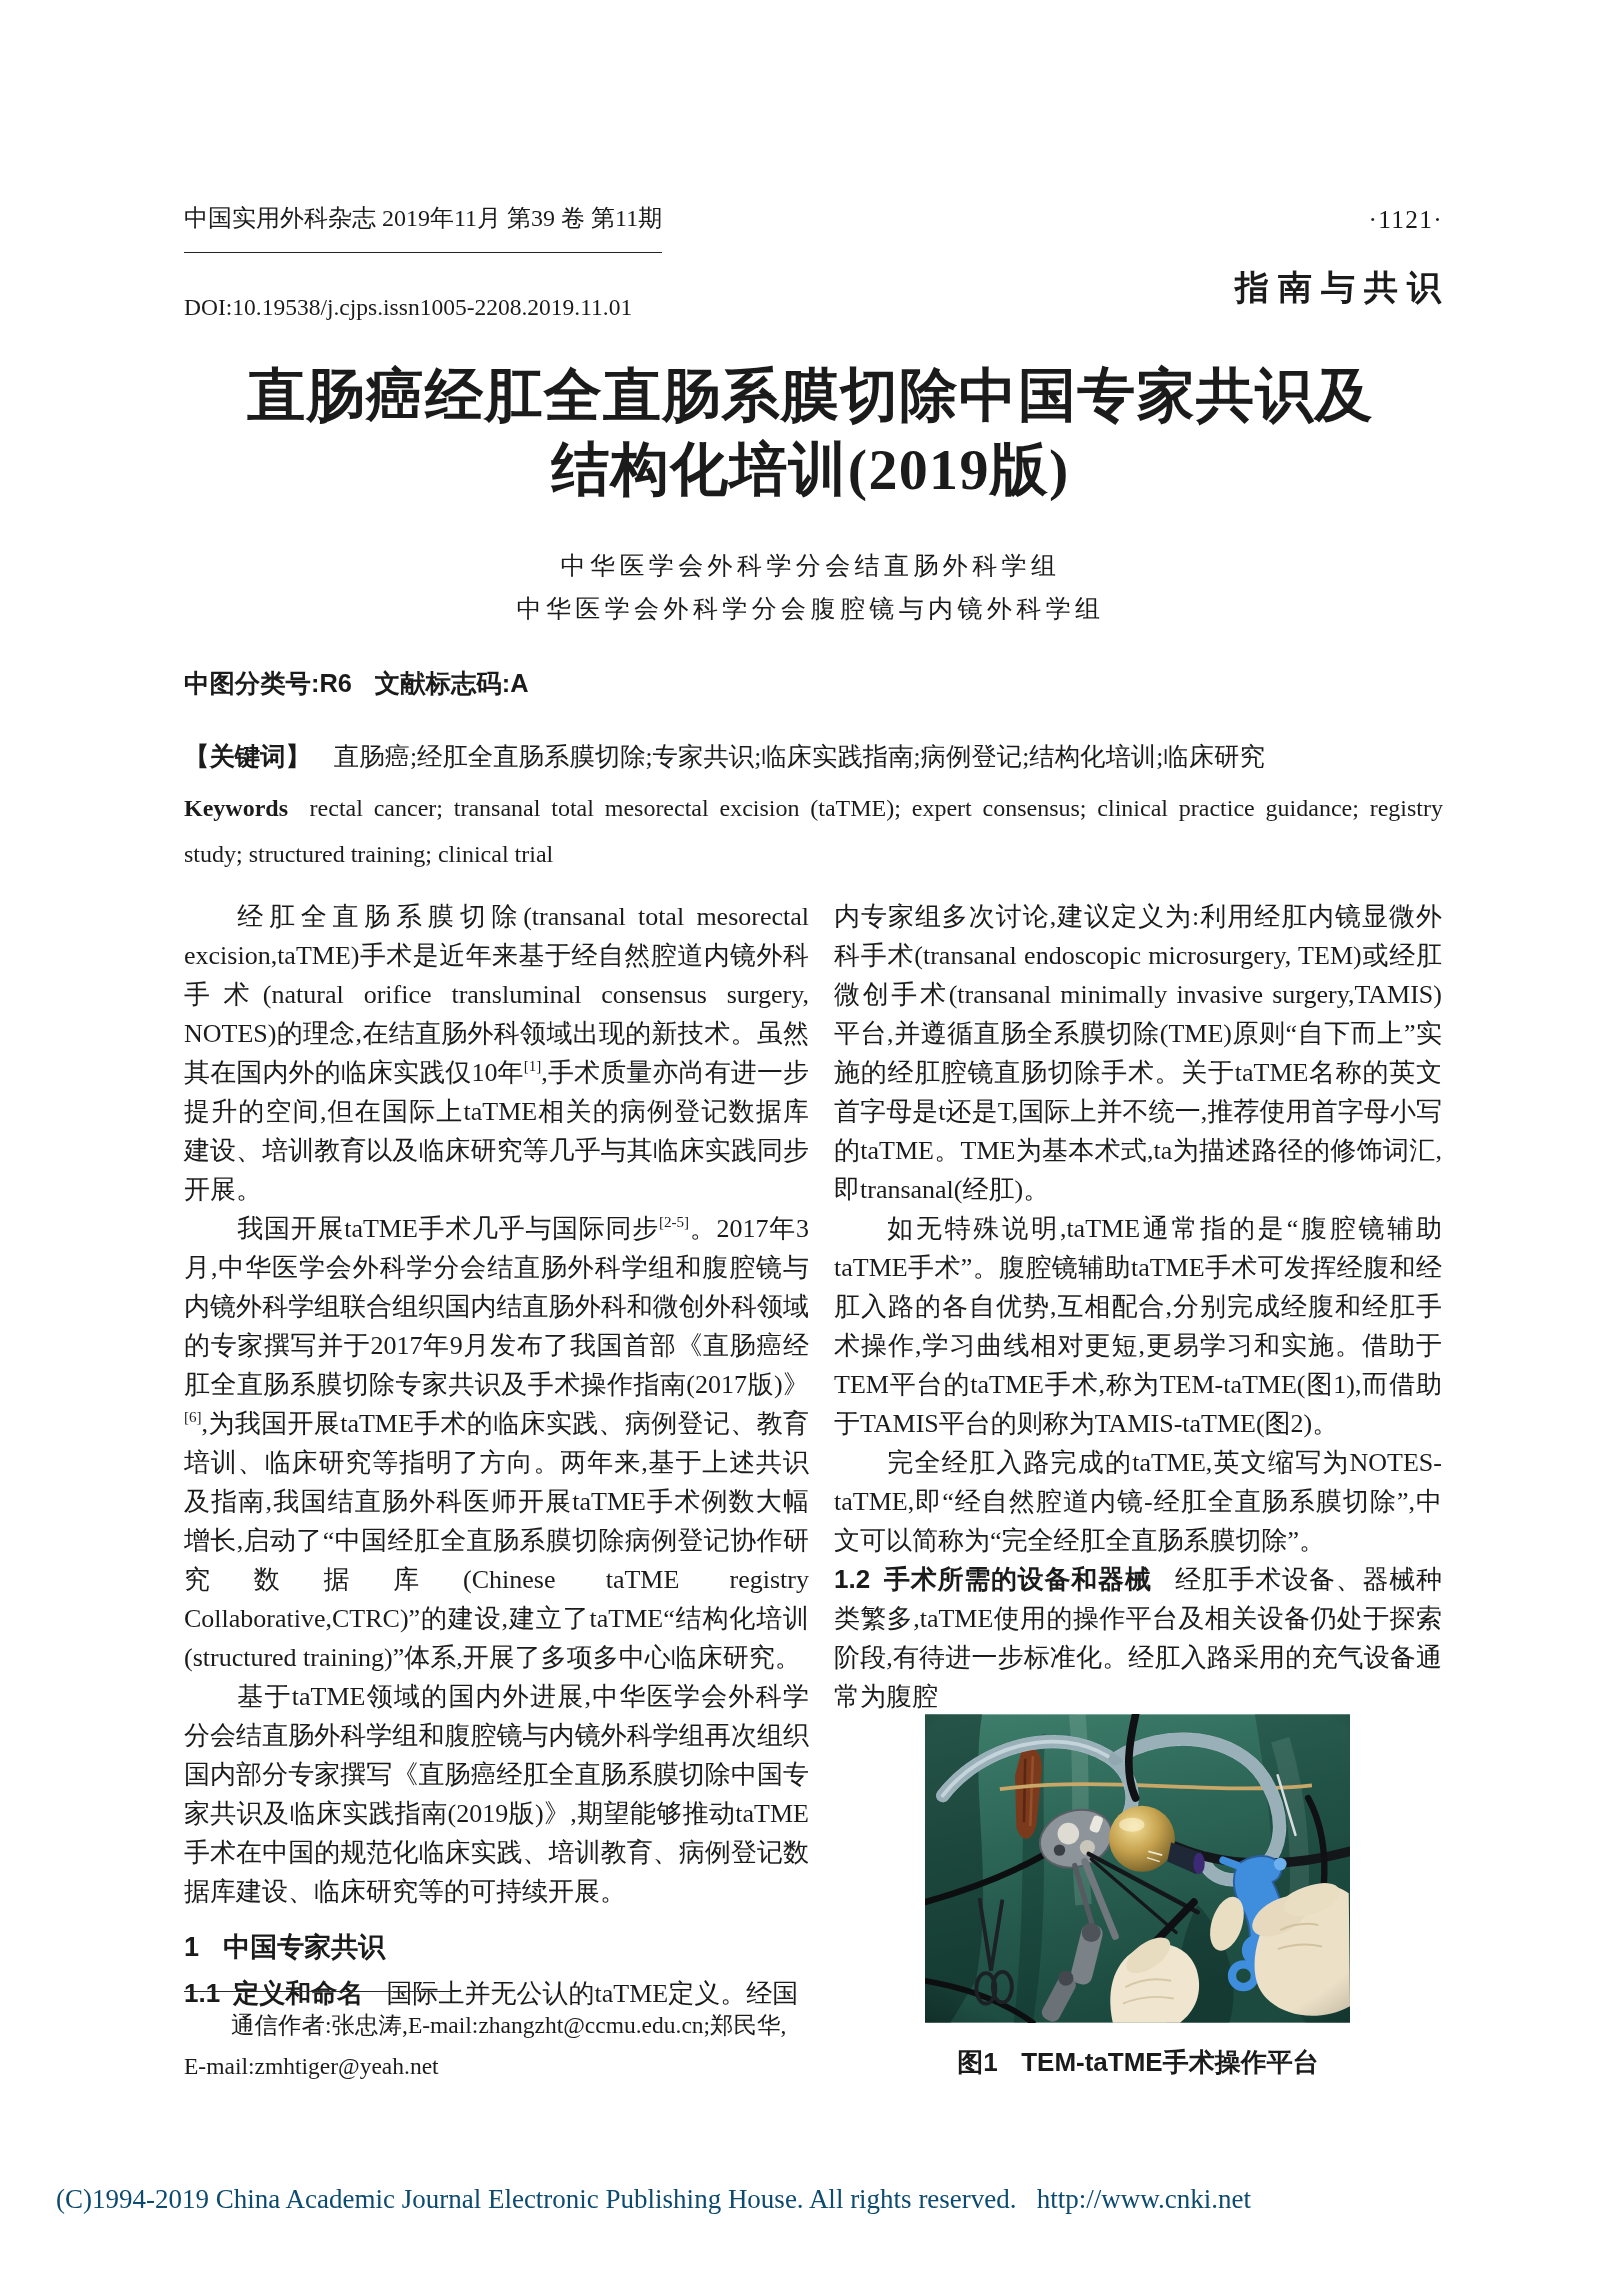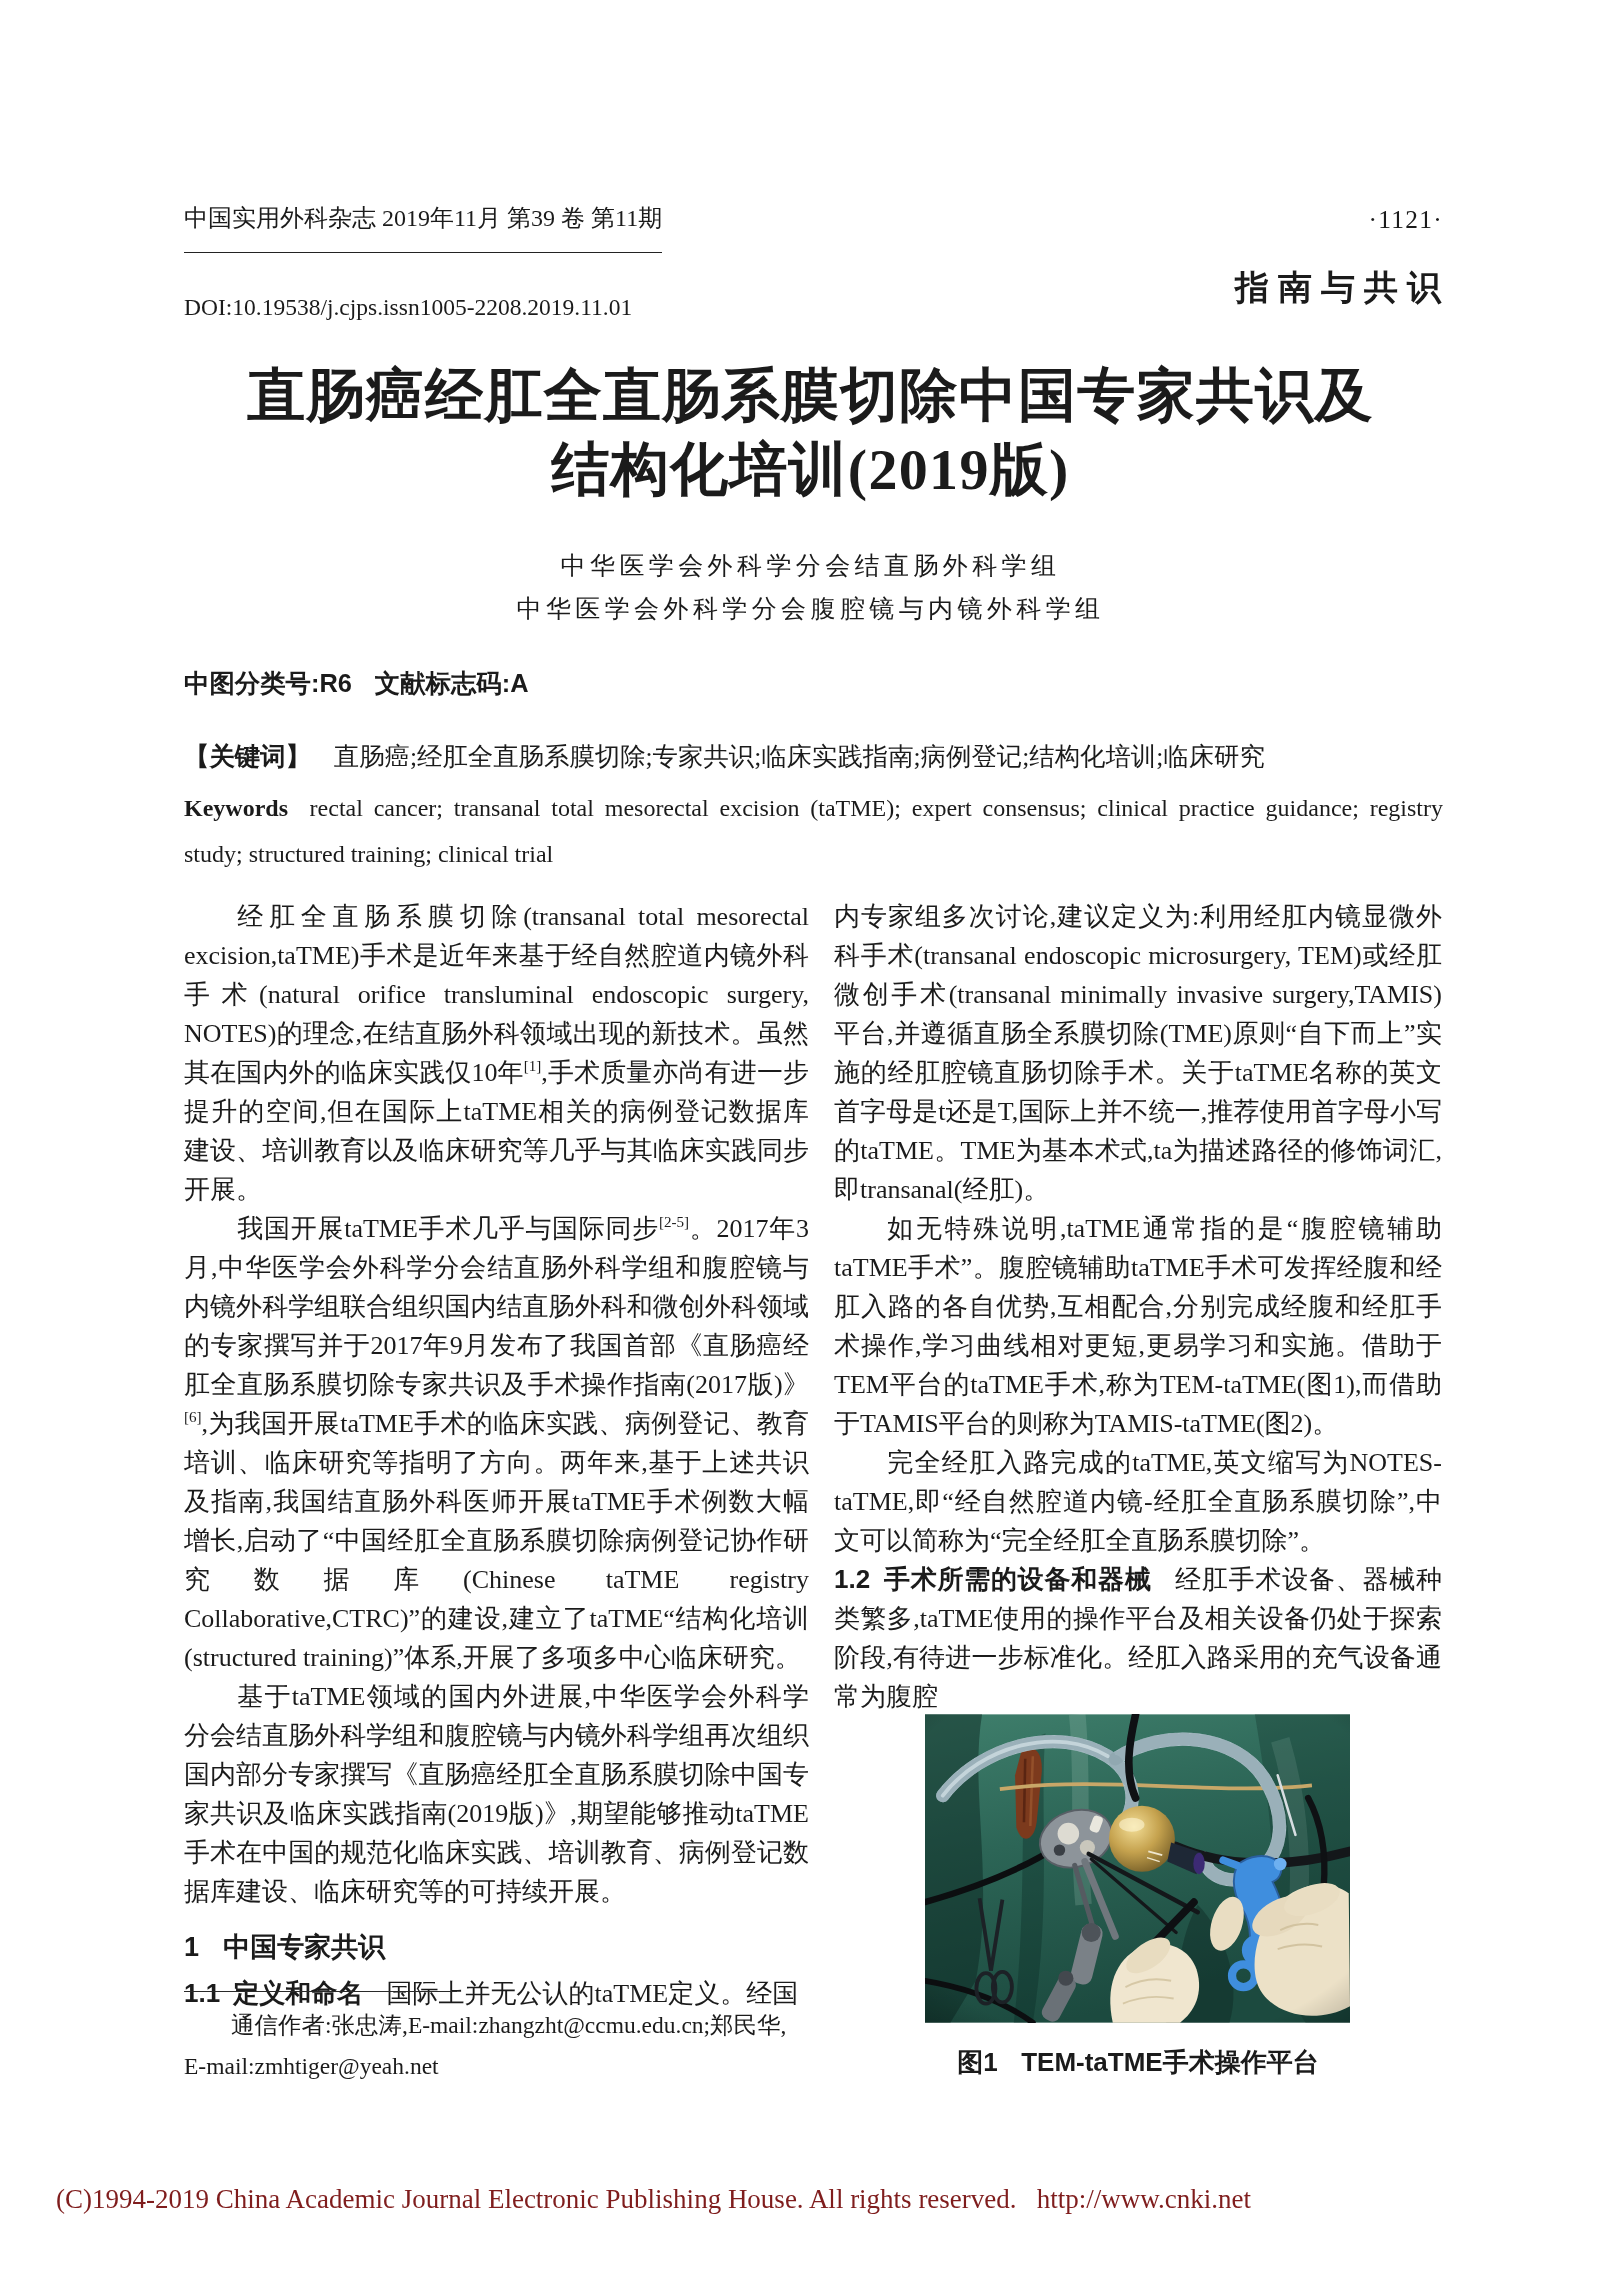--- a/index.html
+++ b/index.html
@@ -65,21 +65,21 @@
 
   #figure1 { position:absolute; left:925px; top:1714px; width:425px; height:309px; }
   #figure1 svg { display:block; width:425px; height:309px; }
   #figure1-caption {
     position:absolute; left:834px; top:2045px; width:608px;
     text-align:center; font-size:26px;
   }
 
   #footer {
     position:absolute; left:56px; top:2184px;
-    font-size:27px; color:#7f1d1d; white-space:pre;
+    font-size:27px; color:#0c4a6e; white-space:pre;
   }
 </style>
 </head>
 <body>
 
 <div id="header-row">
   <span id="journal-line">中国实用外科杂志 2019年11月 第39 卷 第11期</span>
   <span id="page-number">·1121·</span>
 </div>
 
@@ -96,21 +96,21 @@
   <div>中华医学会外科学分会结直肠外科学组</div>
   <div>中华医学会外科学分会腹腔镜与内镜外科学组</div>
 </div>
 
 <div id="classification"><span class="hei gap-after">中图分类号:R6</span><span class="hei">文献标志码:A</span></div>
 
 <div id="keywords-cn"><span class="hei gap-after">【关键词】</span><span>直肠癌;经肛全直肠系膜切除;专家共识;临床实践指南;病例登记;结构化培训;临床研究</span></div>
 <div id="keywords-en"><span class="bold gap-after">Keywords</span><span>rectal cancer; transanal total mesorectal excision (taTME); expert consensus; clinical practice guidance; registry study; structured training; clinical trial</span></div>
 
 <div id="col-left" class="col">
-  <p class="indent"><span>经肛全直肠系膜切除(transanal total mesorectal excision,taTME)手术是近年来基于经自然腔道内镜外科手术(natural orifice transluminal endoscopic surgery, NOTES)的理念,在结直肠外科领域出现的新技术。虽然其在国内外的临床实践仅10年</span><sup>[1]</sup><span>,手术质量亦尚有进一步提升的空间,但在国际上taTME相关的病例登记数据库建设、培训教育以及临床研究等几乎与其临床实践同步开展。</span></p>
+  <p class="indent"><span>经肛全直肠系膜切除(transanal total mesorectal excision,taTME)手术是近年来基于经自然腔道内镜外科手术(natural orifice transluminal consensus surgery, NOTES)的理念,在结直肠外科领域出现的新技术。虽然其在国内外的临床实践仅10年</span><sup>[1]</sup><span>,手术质量亦尚有进一步提升的空间,但在国际上taTME相关的病例登记数据库建设、培训教育以及临床研究等几乎与其临床实践同步开展。</span></p>
   <p class="indent"><span>我国开展taTME手术几乎与国际同步</span><sup>[2-5]</sup><span>。2017年3月,中华医学会外科学分会结直肠外科学组和腹腔镜与内镜外科学组联合组织国内结直肠外科和微创外科领域的专家撰写并于2017年9月发布了我国首部《直肠癌经肛全直肠系膜切除专家共识及手术操作指南(2017版)》</span><sup>[6]</sup><span>,为我国开展taTME手术的临床实践、病例登记、教育培训、临床研究等指明了方向。两年来,基于上述共识及指南,我国结直肠外科医师开展taTME手术例数大幅增长,启动了“中国经肛全直肠系膜切除病例登记协作研究数据库(Chinese taTME registry Collaborative,CTRC)”的建设,建立了taTME“结构化培训(structured training)”体系,开展了多项多中心临床研究。</span></p>
   <p class="indent">基于taTME领域的国内外进展,中华医学会外科学分会结直肠外科学组和腹腔镜与内镜外科学组再次组织国内部分专家撰写《直肠癌经肛全直肠系膜切除中国专家共识及临床实践指南(2019版)》,期望能够推动taTME手术在中国的规范化临床实践、培训教育、病例登记数据库建设、临床研究等的可持续开展。</p>
   <p id="sec1-heading"><span class="hei gap-after">1</span><span class="hei">中国专家共识</span></p>
   <p><span class="hei gap-after-sm">1.1</span><span class="hei gap-after">定义和命名</span><span>国际上并无公认的taTME定义。经国</span></p>
 </div>
 
 <div id="col-right" class="col">
   <p>内专家组多次讨论,建议定义为:利用经肛内镜显微外科手术(transanal endoscopic microsurgery, TEM)或经肛微创手术(transanal minimally invasive surgery,TAMIS)平台,并遵循直肠全系膜切除(TME)原则“自下而上”实施的经肛腔镜直肠切除手术。关于taTME名称的英文首字母是t还是T,国际上并不统一,推荐使用首字母小写的taTME。TME为基本术式,ta为描述路径的修饰词汇,即transanal(经肛)。</p>
   <p class="indent">如无特殊说明,taTME通常指的是“腹腔镜辅助taTME手术”。腹腔镜辅助taTME手术可发挥经腹和经肛入路的各自优势,互相配合,分别完成经腹和经肛手术操作,学习曲线相对更短,更易学习和实施。借助于TEM平台的taTME手术,称为TEM-taTME(图1),而借助于TAMIS平台的则称为TAMIS-taTME(图2)。</p>
   <p class="indent">完全经肛入路完成的taTME,英文缩写为NOTES-taTME,即“经自然腔道内镜-经肛全直肠系膜切除”,中文可以简称为“完全经肛全直肠系膜切除”。</p>

